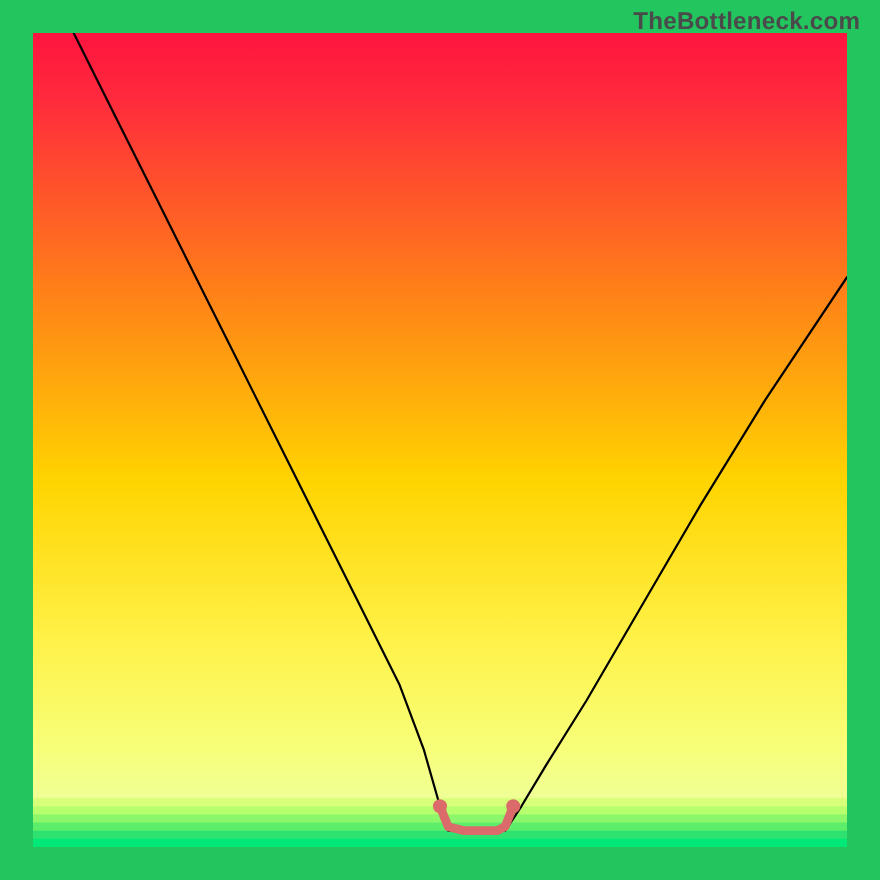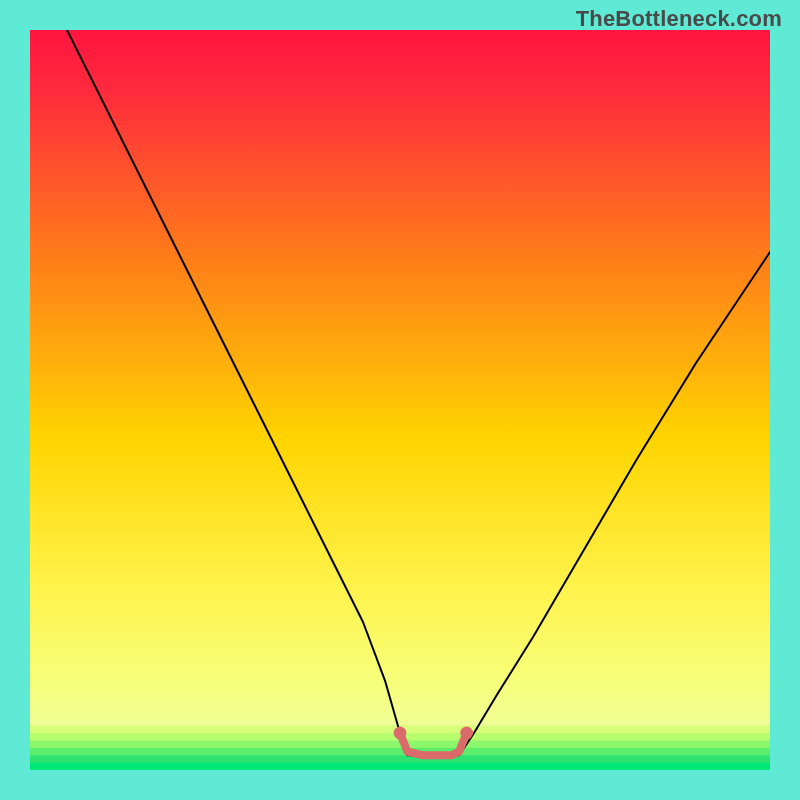--- a/index.html
+++ b/index.html
@@ -1,16 +1,16 @@
 <!DOCTYPE html>
 <html><head>
 <meta charset="utf-8">
 <style>
   html,body{margin:0;padding:0;width:800px;height:800px;background:#000;overflow:hidden;font-family:Arial,Helvetica,sans-serif}
-  .frame{position:relative;width:800px;height:800px;background:#5eead4}
+  .frame{position:relative;width:800px;height:800px;background:#22c55e}
   .plot{position:absolute;left:30px;top:30px;width:740px;height:740px}
   .plot svg{display:block}
   .watermark{position:absolute;top:6px;right:18px;color:#4a4a4a;font-size:22px;font-weight:600;letter-spacing:.2px}
 </style>
 </head>
 <body>
 
 <div class="frame">
   <div class="watermark">TheBottleneck.com</div>
   <div class="plot">

